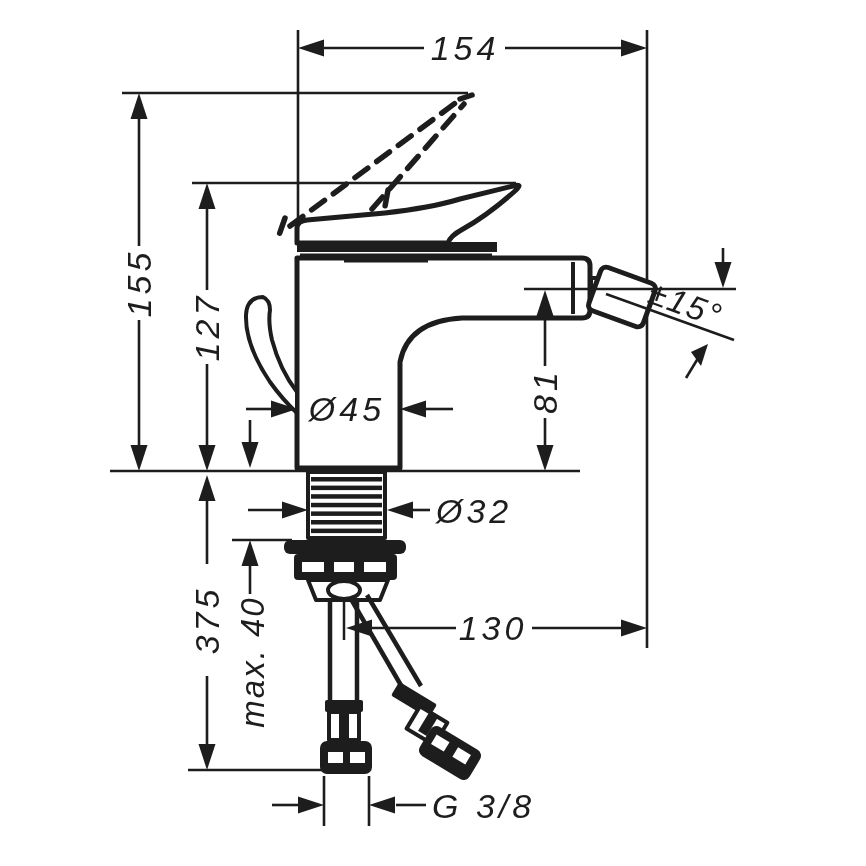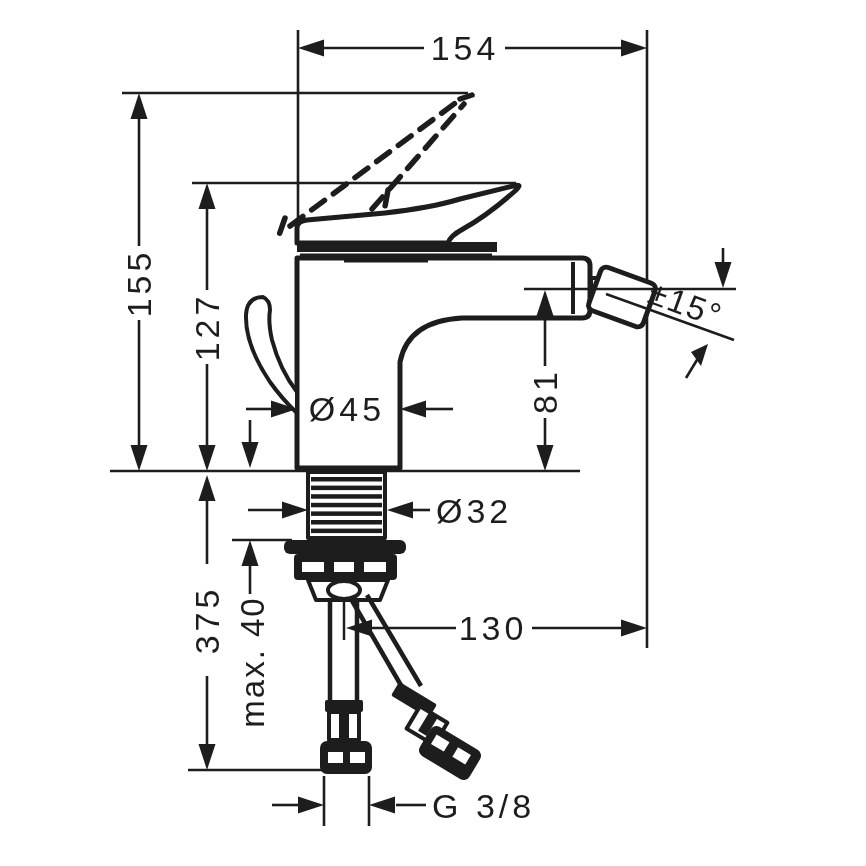--- a/index.html
+++ b/index.html
@@ -2,20 +2,21 @@
 <html><head>
 <meta charset="utf-8">
 <style>
   html,body{margin:0;padding:0;background:#ffffff;}
   .canvas{
     position:relative;
     width:866px;height:866px;
     background:#ffffff;
     font-family:"Liberation Sans", sans-serif;
     overflow:hidden;
+    font-style:italic;
   }
   svg{display:block;}
   .dim-text{
     font-family:"Liberation Sans","DejaVu Sans",sans-serif;
     font-size:34px;
     letter-spacing:4px;
     fill:#1d1d1d;
   }
   .dim-text-small{
     font-family:"Liberation Sans","DejaVu Sans",sans-serif;

